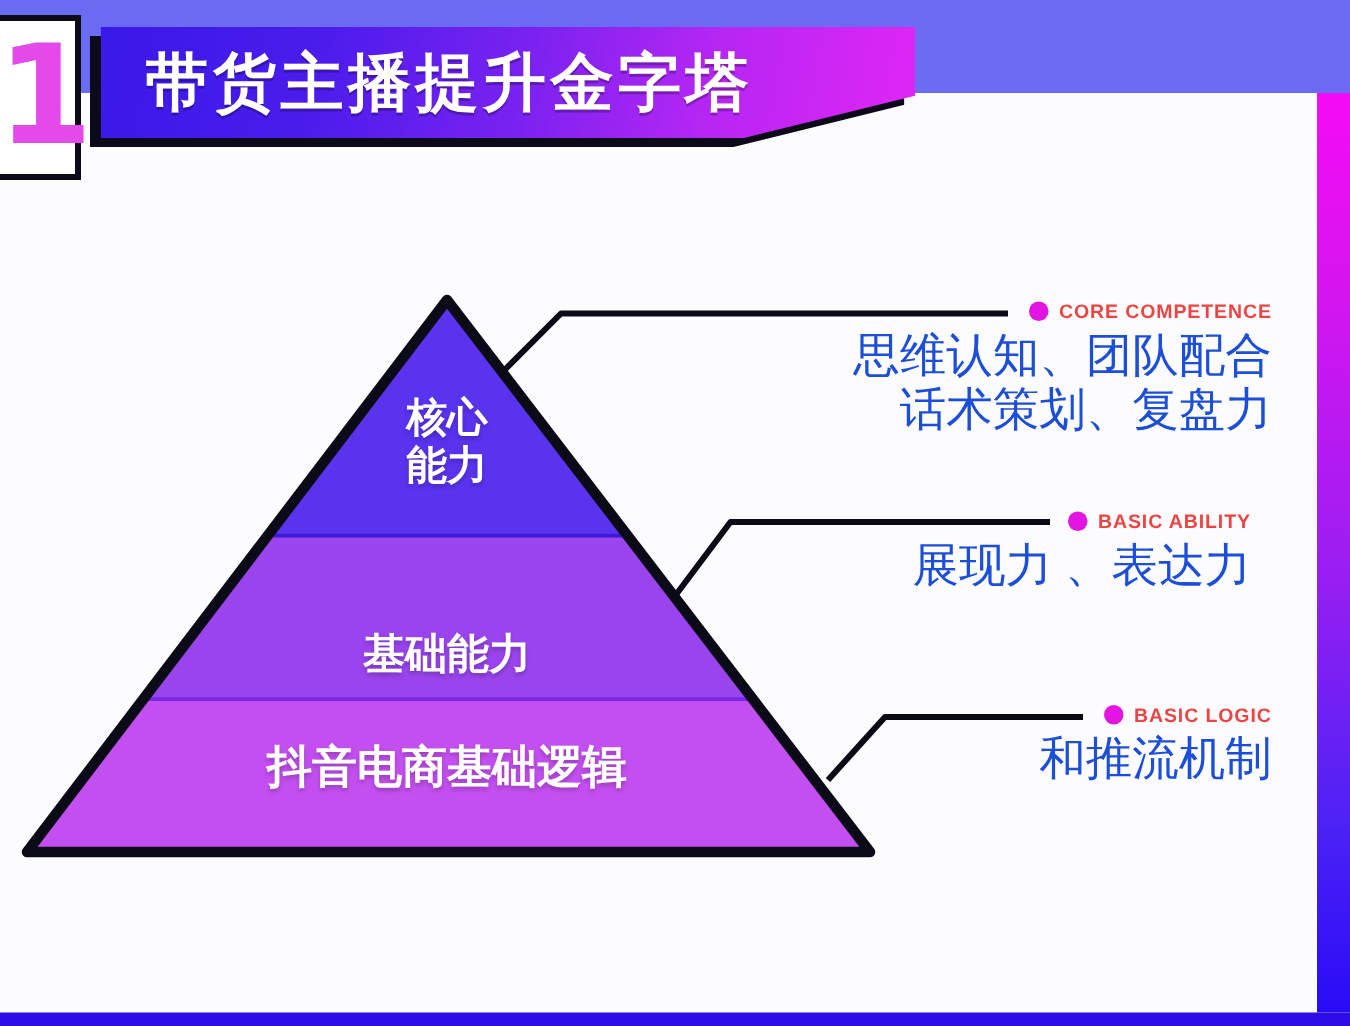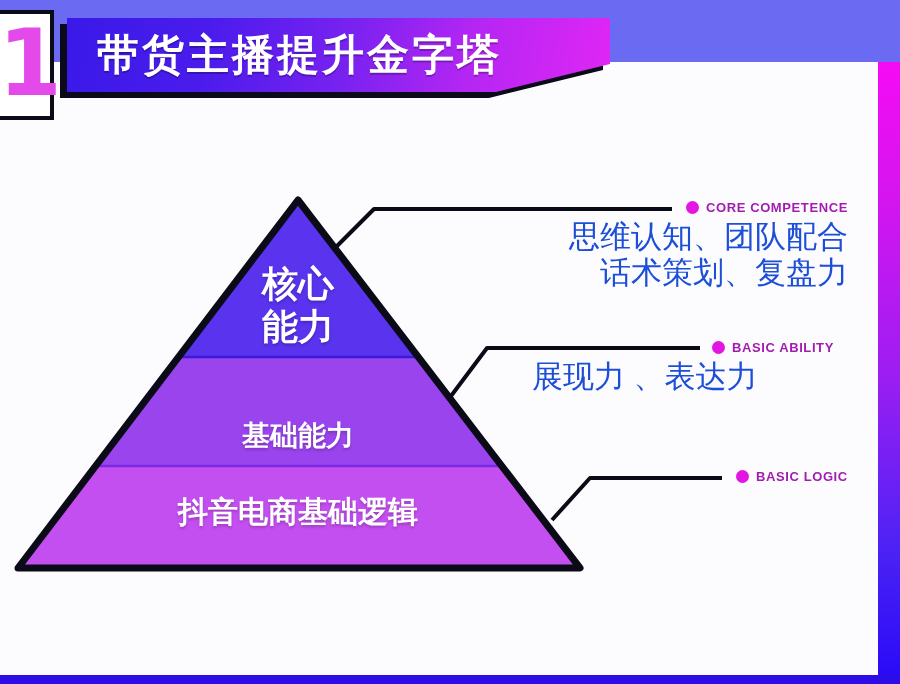--- a/index.html
+++ b/index.html
@@ -75,51 +75,51 @@
   .grp{position:absolute;}
   .grp-kicker{
     display:flex;align-items:center;gap:7px;
     height:16px;
   }
   .dot{
     width:13px;height:13px;border-radius:50%;
     background:#e215e2;flex:none;
   }
   .kicker-text{
-    color:#a21caf;
+    color:#ef4444;
     font-size:13px;
     font-weight:bold;
     letter-spacing:.6px;
     white-space:nowrap;
   }
   .grp-body{
     margin-top:4px;
     color:#1d4ed8;
     font-size:31px;
     line-height:1.16;
     font-weight:500;
     white-space:nowrap;
   }
   .grp-body .ln{display:block;}
 
   .g1{left:686px;top:199px;}
   .g1 .grp-body{text-align:right;margin-left:-180px;}
   .g2{left:712px;top:339px;}
-  .g2 .grp-body{text-align:left;margin-left:-180px;}
+  .g2 .grp-body{text-align:right;margin-left:-180px;}
   .g3{left:736px;top:468px;}
   .g3 .grp-body{text-align:right;margin-left:-180px;}
 
   
   .ptxt{
     position:absolute;color:#ffffff;font-weight:bold;
     text-align:center;line-height:1.2;
     text-shadow:0 2px 3px rgba(0,0,0,.22);
     white-space:pre-line;
   }
-  .ptxt1{left:238px;top:262px;width:120px;font-size:36px;}
+  .ptxt1{left:238px;top:262px;width:120px;font-size:27px;}
   .ptxt2{left:192px;top:392px;width:212px;font-size:28px;margin-top:27px;}
   .ptxt3{left:110px;top:494px;width:376px;font-size:30px;}
 </style>
 </head>
 <body>
 
 <div id="stage">
 
   <div class="top-band"></div>
   <div class="white-panel"></div>
@@ -186,16 +186,17 @@
       <span class="ln">展现力 、表达力</span>
     </div>
   </div>
 
   <div class="grp g3">
     <div class="grp-kicker">
       <span class="dot" style="background: rgb(226, 21, 226);"></span>
       <span class="kicker-text">BASIC LOGIC</span>
     </div>
     <div class="grp-body">
+      <span class="ln">和推流机制</span>
     </div>
   </div>
 
 </div>
 
 </body></html>

